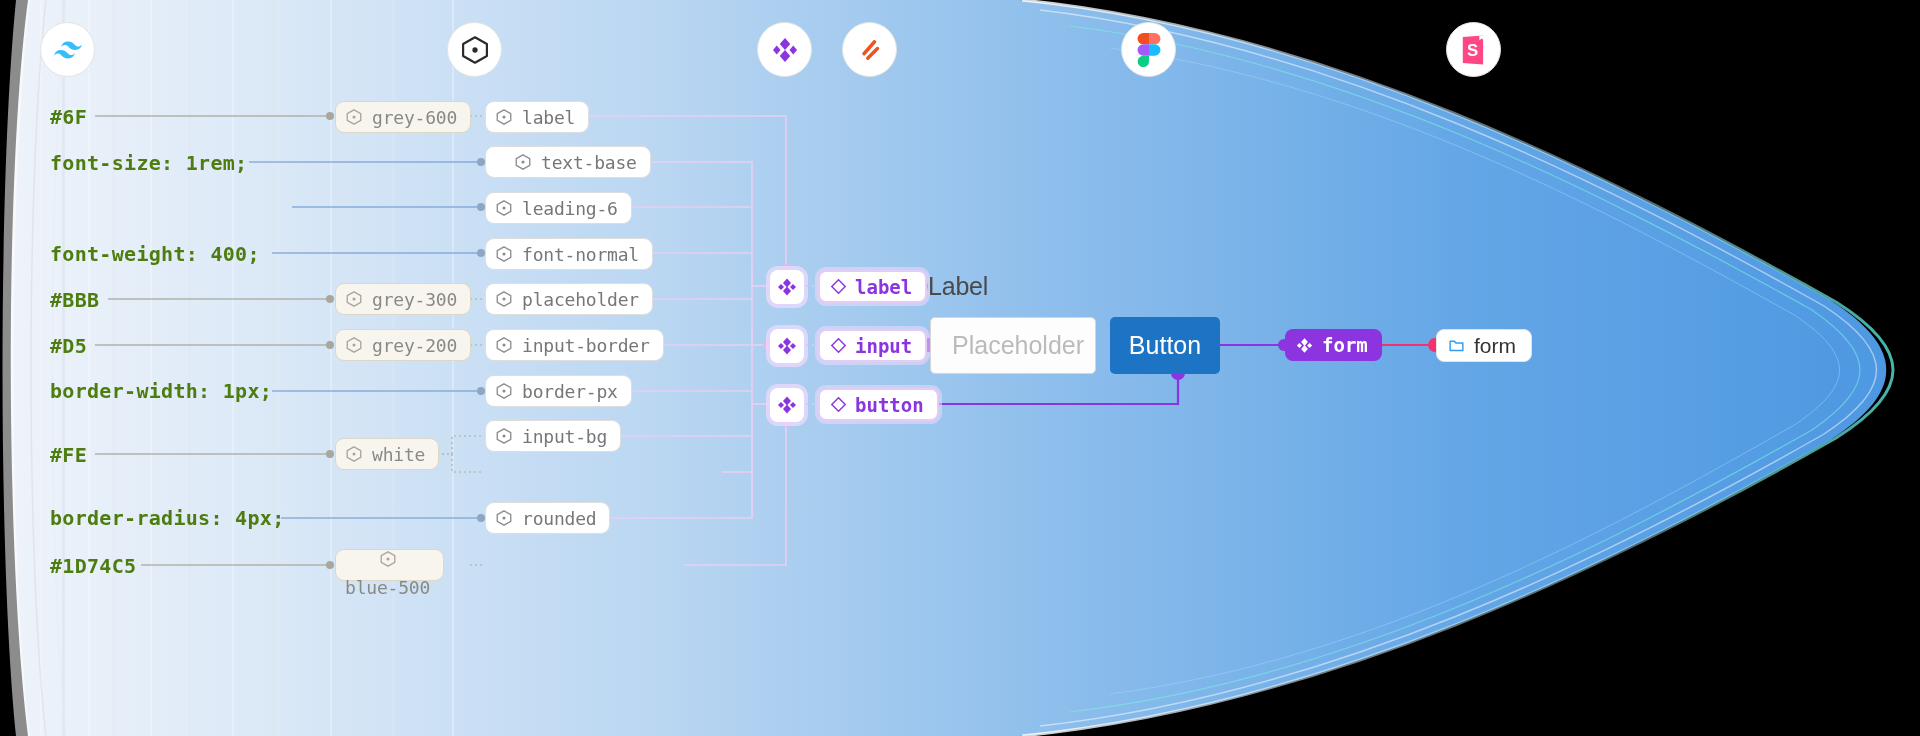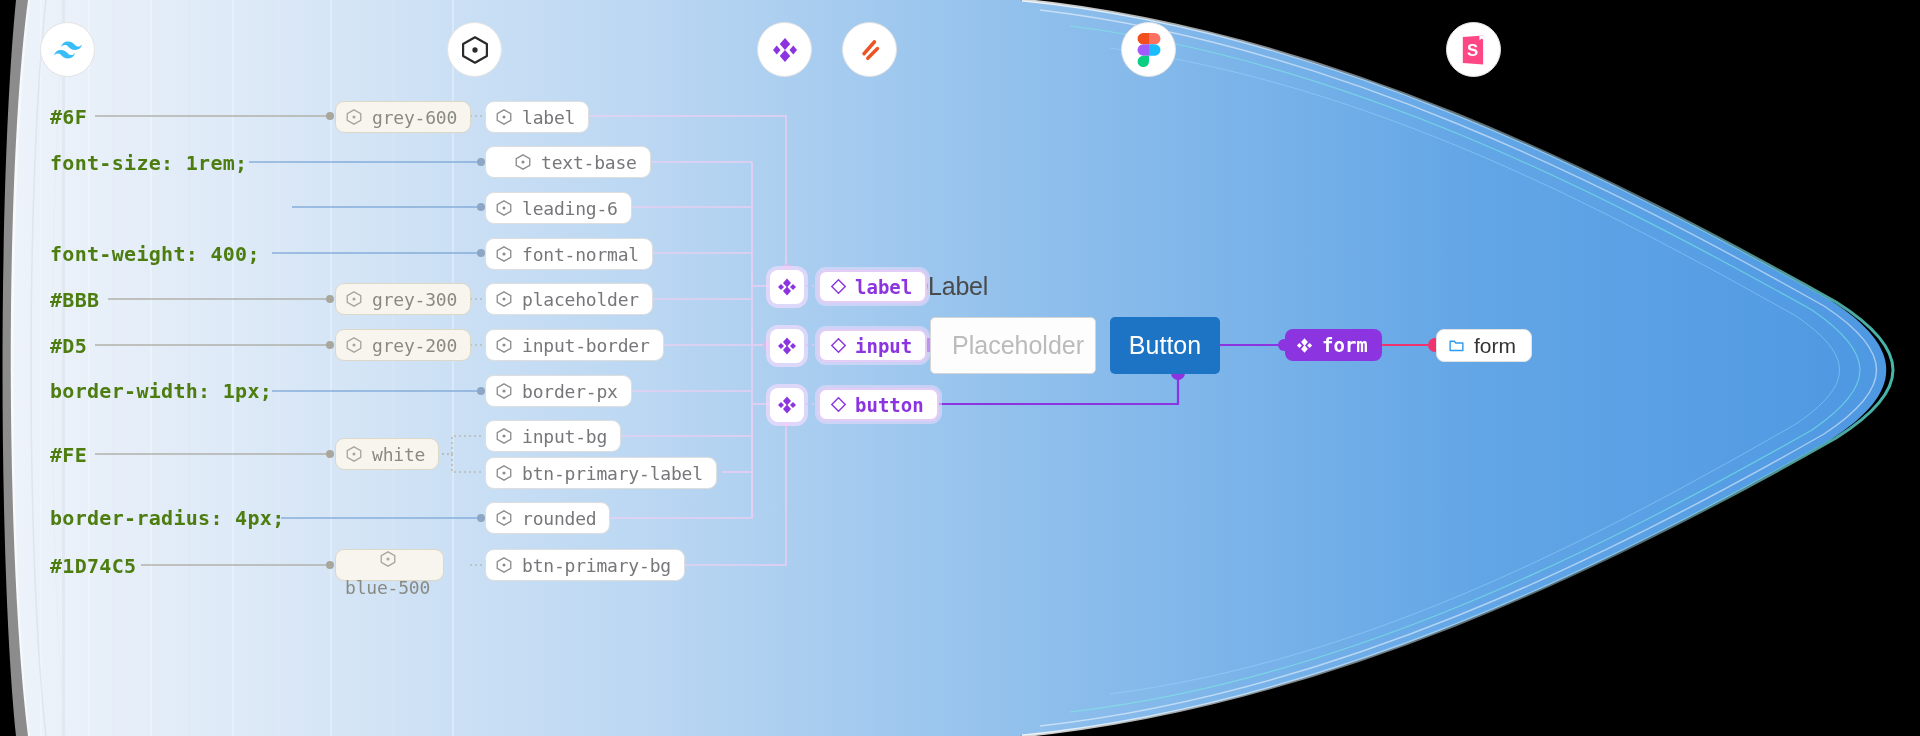--- a/index.html
+++ b/index.html
@@ -386,40 +386,26 @@
       </svg>
     <span>border-px</span>
   </div>
   <div class="chip white" style="left:485px; top:420px;">
     <svg class="hexico" viewBox="0 0 24 24">
         <path d="M12 2.5 21 7.5v9L12 21.5 3 16.5v-9Z" fill="none" stroke="#8D8D8D" stroke-width="1.8"></path>
         <circle cx="12" cy="12" r="2.1" fill="#8D8D8D"></circle>
       </svg>
     <span>input-bg</span>
   </div>
-  <div class="chip white" style="left:485px; top:457px;">
-    <svg class="hexico" viewBox="0 0 24 24">
-        <path d="M12 2.5 21 7.5v9L12 21.5 3 16.5v-9Z" fill="none" stroke="#8D8D8D" stroke-width="1.8"></path>
-        <circle cx="12" cy="12" r="2.1" fill="#8D8D8D"></circle>
-      </svg>
-    <span>btn-primary-label</span>
-  </div>
   <div class="chip white" style="left:485px; top:502px;">
     <svg class="hexico" viewBox="0 0 24 24">
         <path d="M12 2.5 21 7.5v9L12 21.5 3 16.5v-9Z" fill="none" stroke="#8D8D8D" stroke-width="1.8"></path>
         <circle cx="12" cy="12" r="2.1" fill="#8D8D8D"></circle>
       </svg>
     <span>rounded</span>
-  </div>
-  <div class="chip white" style="left:485px; top:549px;">
-    <svg class="hexico" viewBox="0 0 24 24">
-        <path d="M12 2.5 21 7.5v9L12 21.5 3 16.5v-9Z" fill="none" stroke="#8D8D8D" stroke-width="1.8"></path>
-        <circle cx="12" cy="12" r="2.1" fill="#8D8D8D"></circle>
-      </svg>
-    <span>btn-primary-bg</span>
   </div>
 
   <div class="badge" style="left:770px; top:270px;">
     <svg viewBox="0 0 40 40">
       <g fill="#8B34E0">
         <path d="M20 3 28 12 20 21 12 12Z"></path>
           <path d="M20 19 28 28 20 37 12 28Z"></path>
         <path d="M8 14 14 20 8 26 2 20Z"></path>
           <path d="M32 14 38 20 32 26 26 20Z"></path>
       </g>

